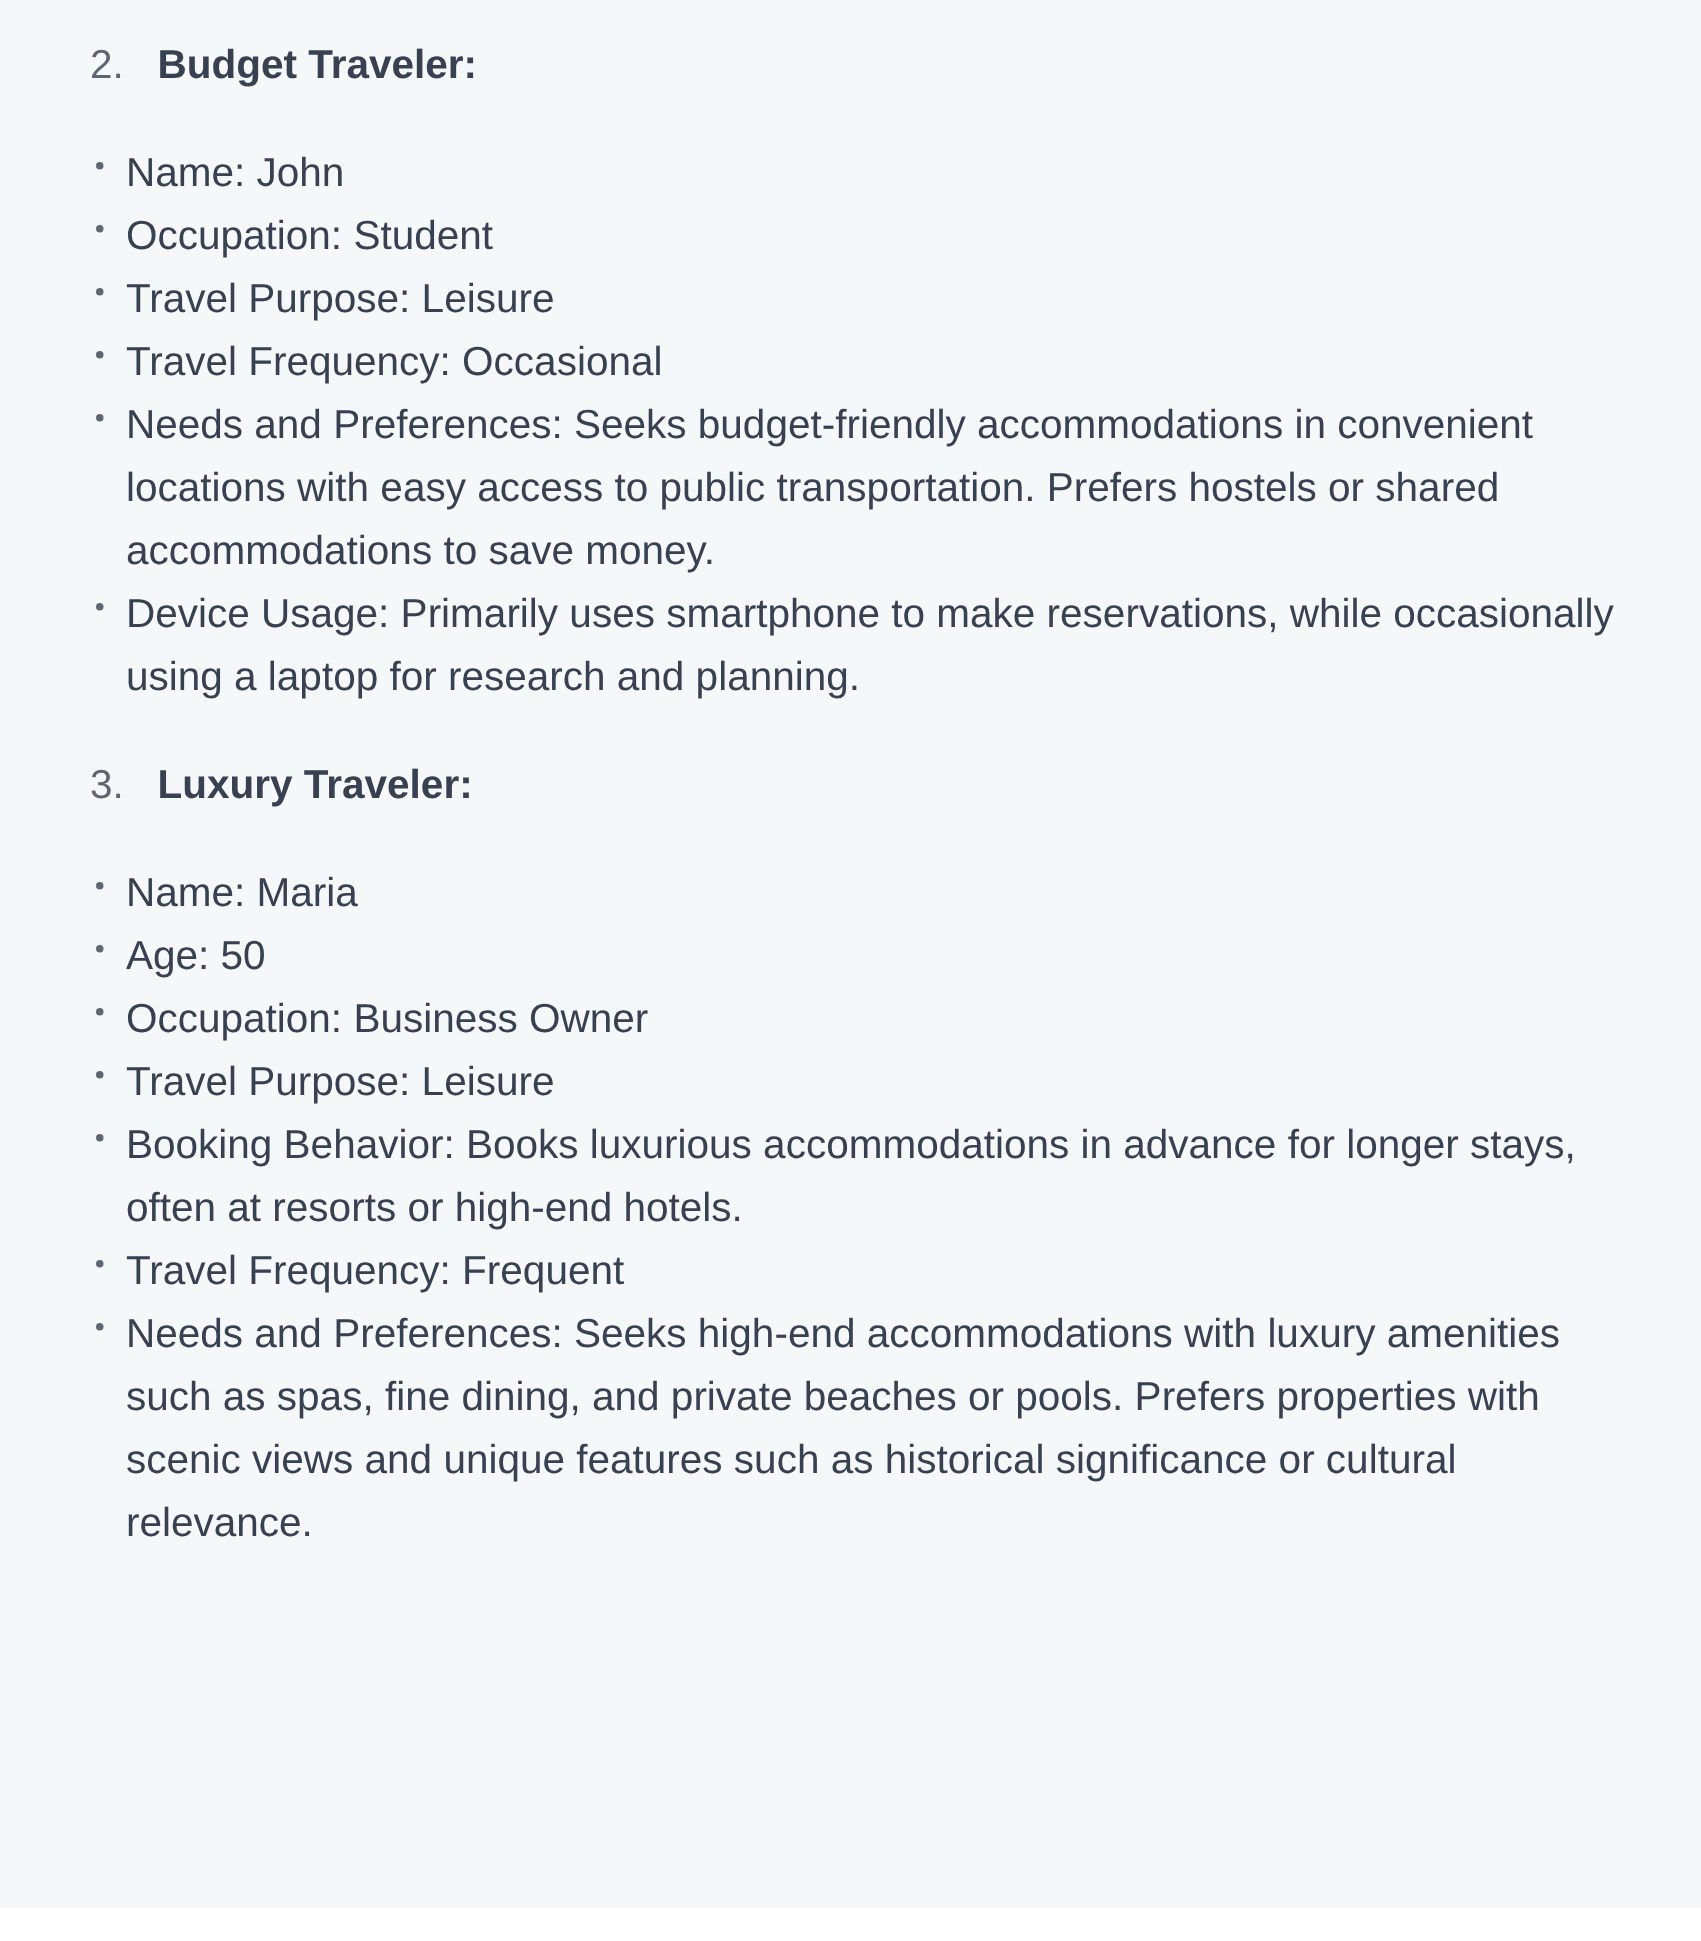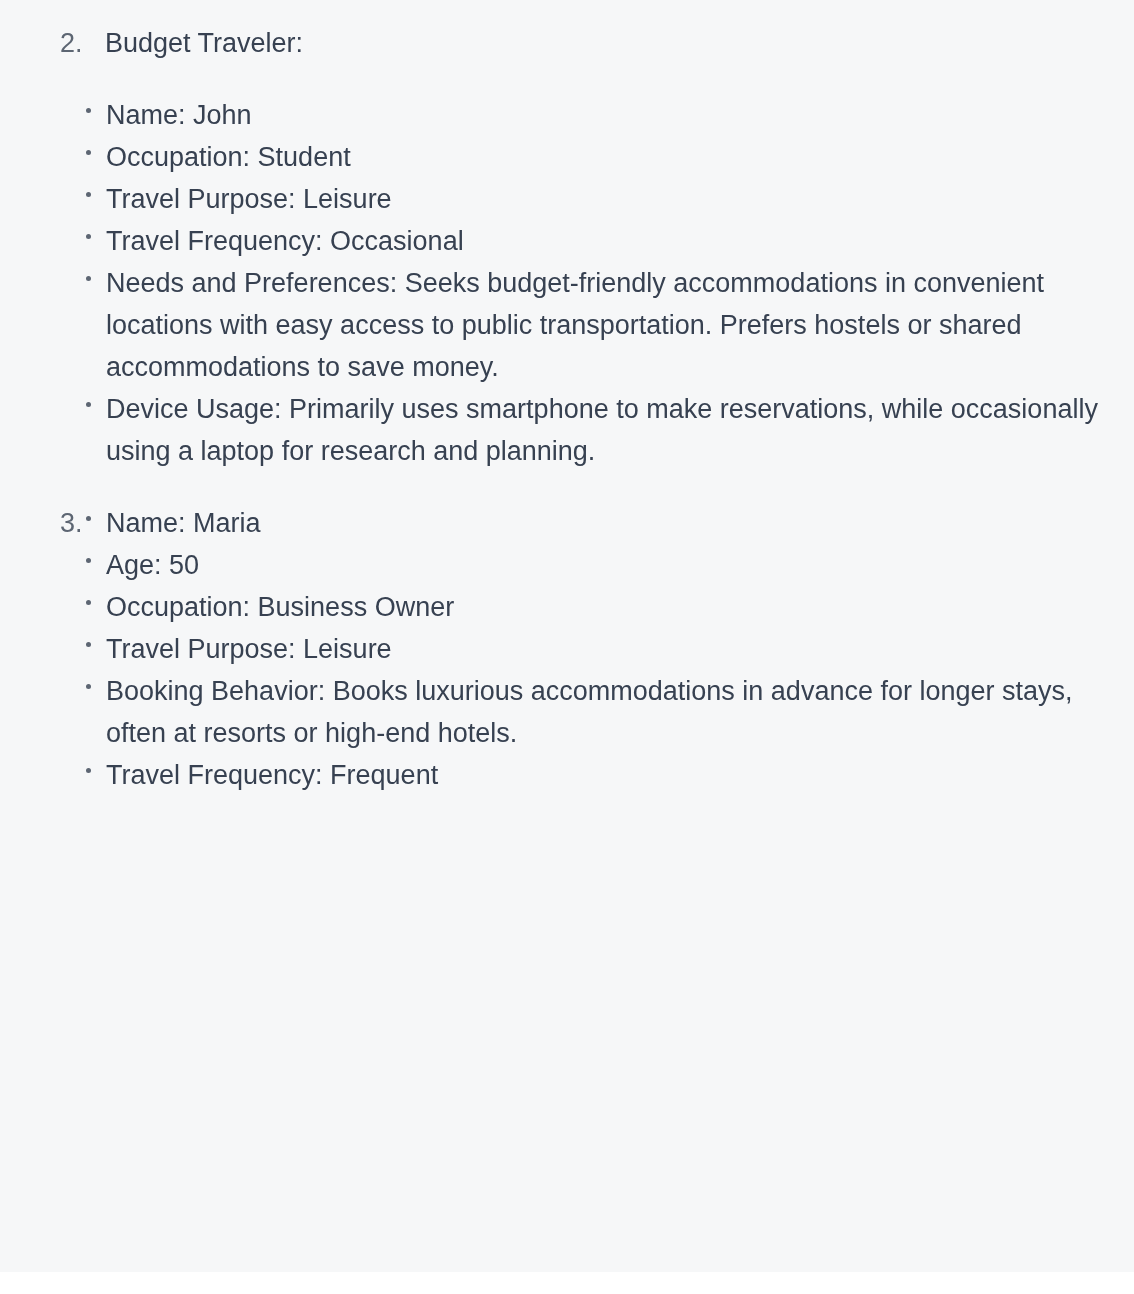--- a/index.html
+++ b/index.html
@@ -32,28 +32,28 @@
     position:absolute;
     left:60px;
     top:0;
     font-size:27px;
     line-height:42px;
     color:var(--marker);
   }
   .item-title{
     margin:0 0 0 105px;
     font-size:27px;
-    font-weight:400;
+    font-weight:700;
     line-height:42px;
     color:var(--text);
   }
   ul.bullets{
     list-style:none;
     margin:30px 0;
-    padding:0 0 0 106px;
+    padding:0 0 0 84px;
   }
   ul.bullets li{
     position:relative;
     font-size:27px;
     line-height:42px;
     max-width:1005px;
     color:var(--text);
   }
   ul.bullets li::before{
     content:"";
@@ -84,25 +84,27 @@
       <li>Occupation: Student</li>
       <li>Travel Purpose: Leisure</li>
       <li>Travel Frequency: Occasional</li>
       <li>Needs and Preferences: Seeks budget-friendly accommodations in convenient locations with easy access to public transportation. Prefers hostels or shared accommodations to save money.</li>
       <li>Device Usage: Primarily uses smartphone to make reservations, while occasionally using a laptop for research and planning.</li>
     </ul>
   </section>
 
   <section class="numbered-item">
     <span class="item-number">3.</span>
+    <h3 class="item-title">Luxury Traveler:</h3>
     <ul class="bullets">
       <li>Name: Maria</li>
       <li>Age: 50</li>
       <li>Occupation: Business Owner</li>
       <li>Travel Purpose: Leisure</li>
       <li>Booking Behavior: Books luxurious accommodations in advance for longer stays, often at resorts or high-end hotels.</li>
       <li>Travel Frequency: Frequent</li>
+      <li>Needs and Preferences: Seeks high-end accommodations with luxury amenities such as spas, fine dining, and private beaches or pools. Prefers properties with scenic views and unique features such as historical significance or cultural relevance.</li>
     </ul>
   </section>
 
 </div>
 
 <div class="footer-strip"></div>
 
 </body></html>

